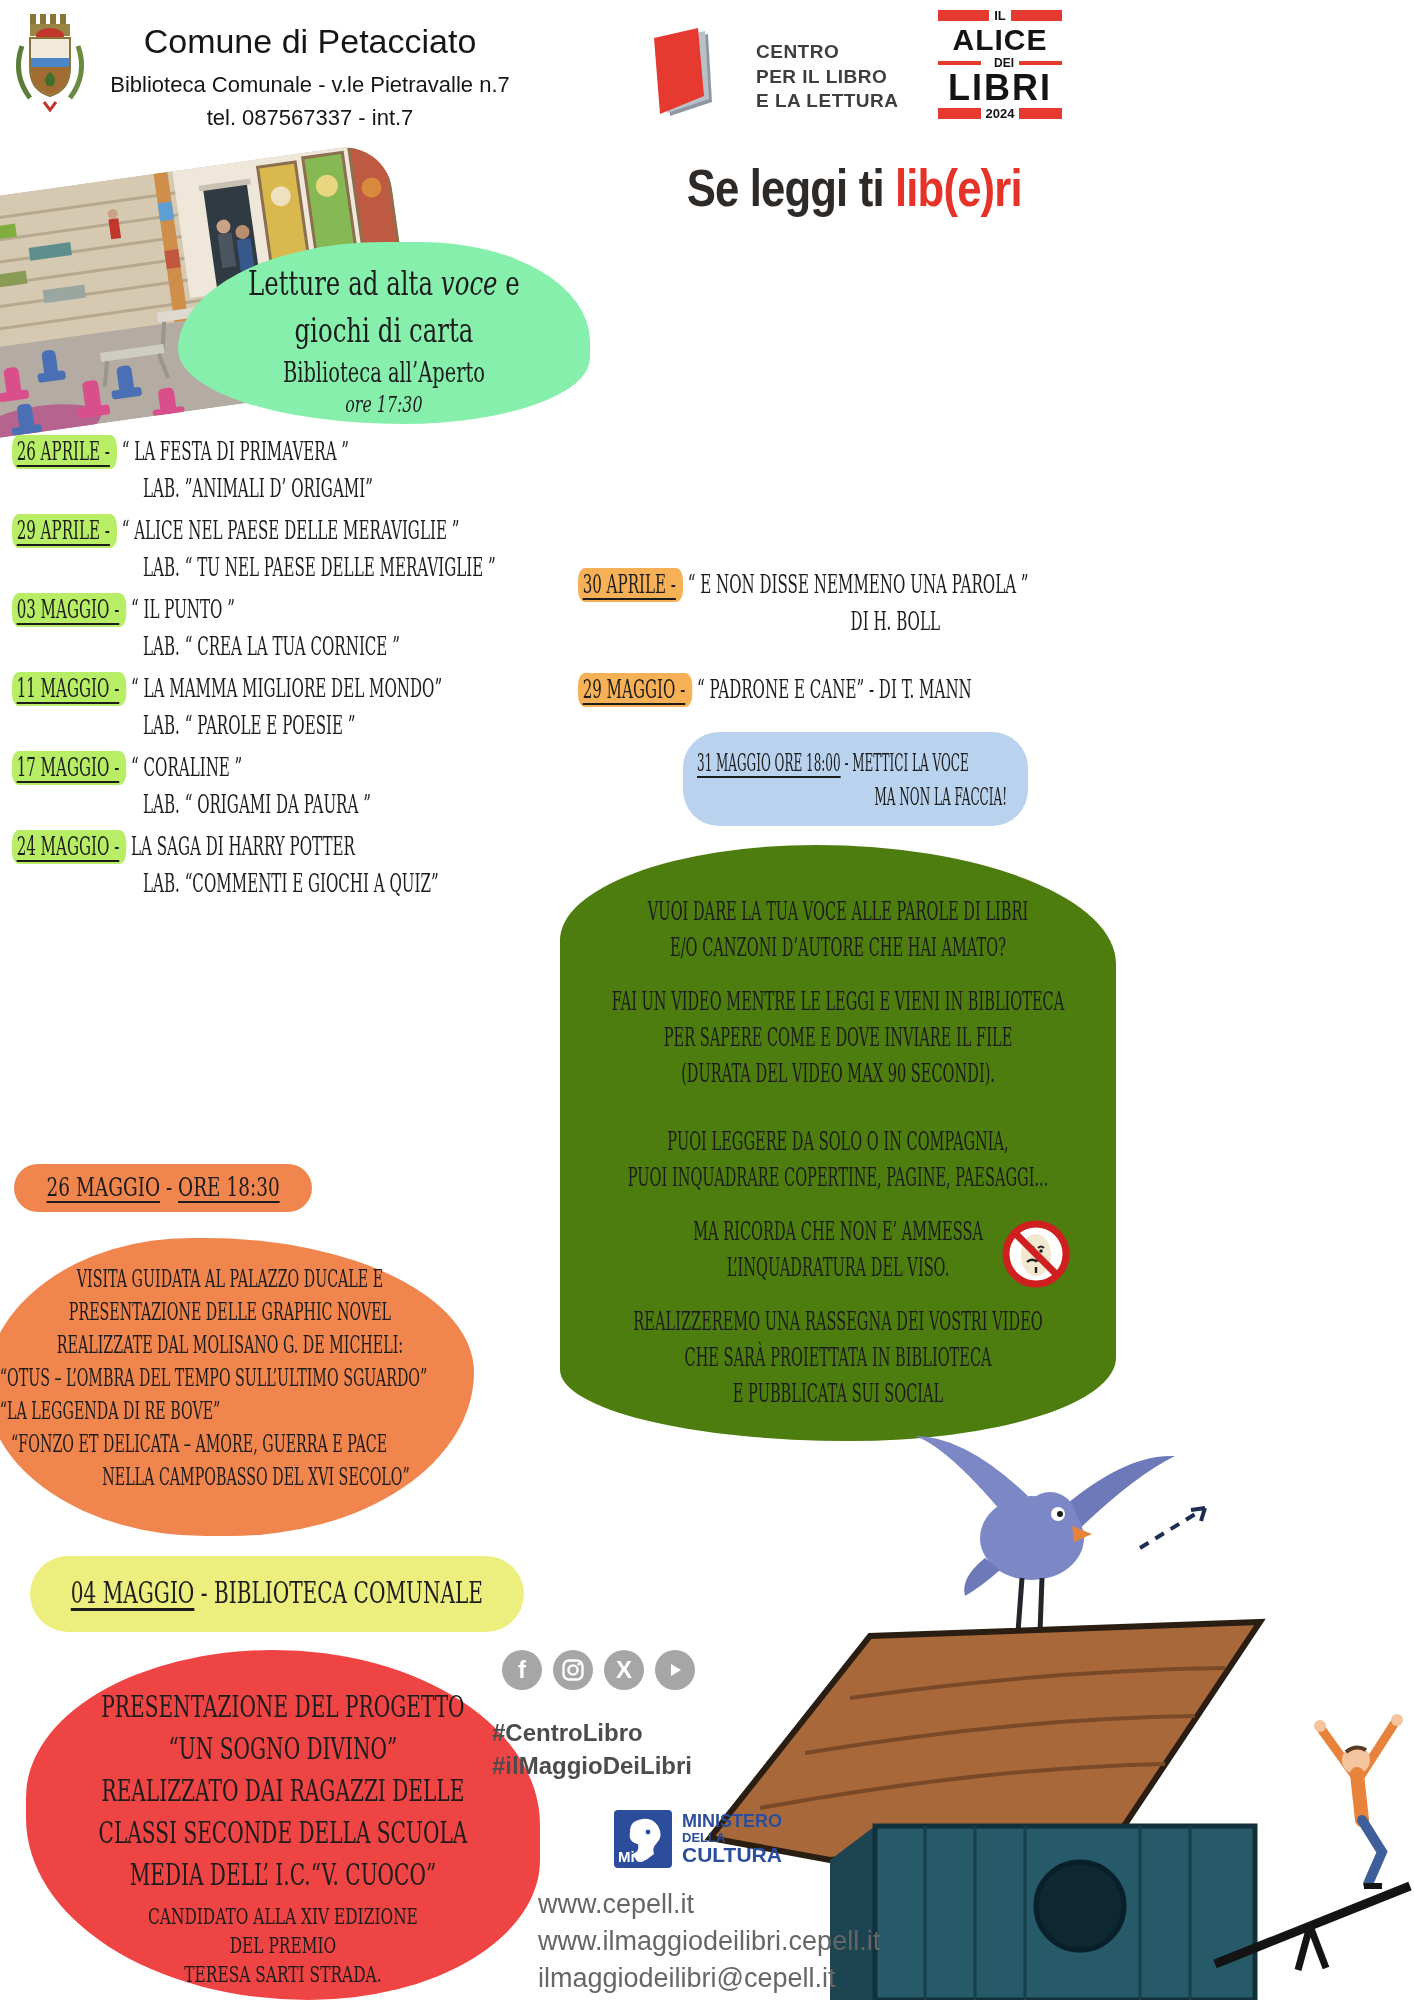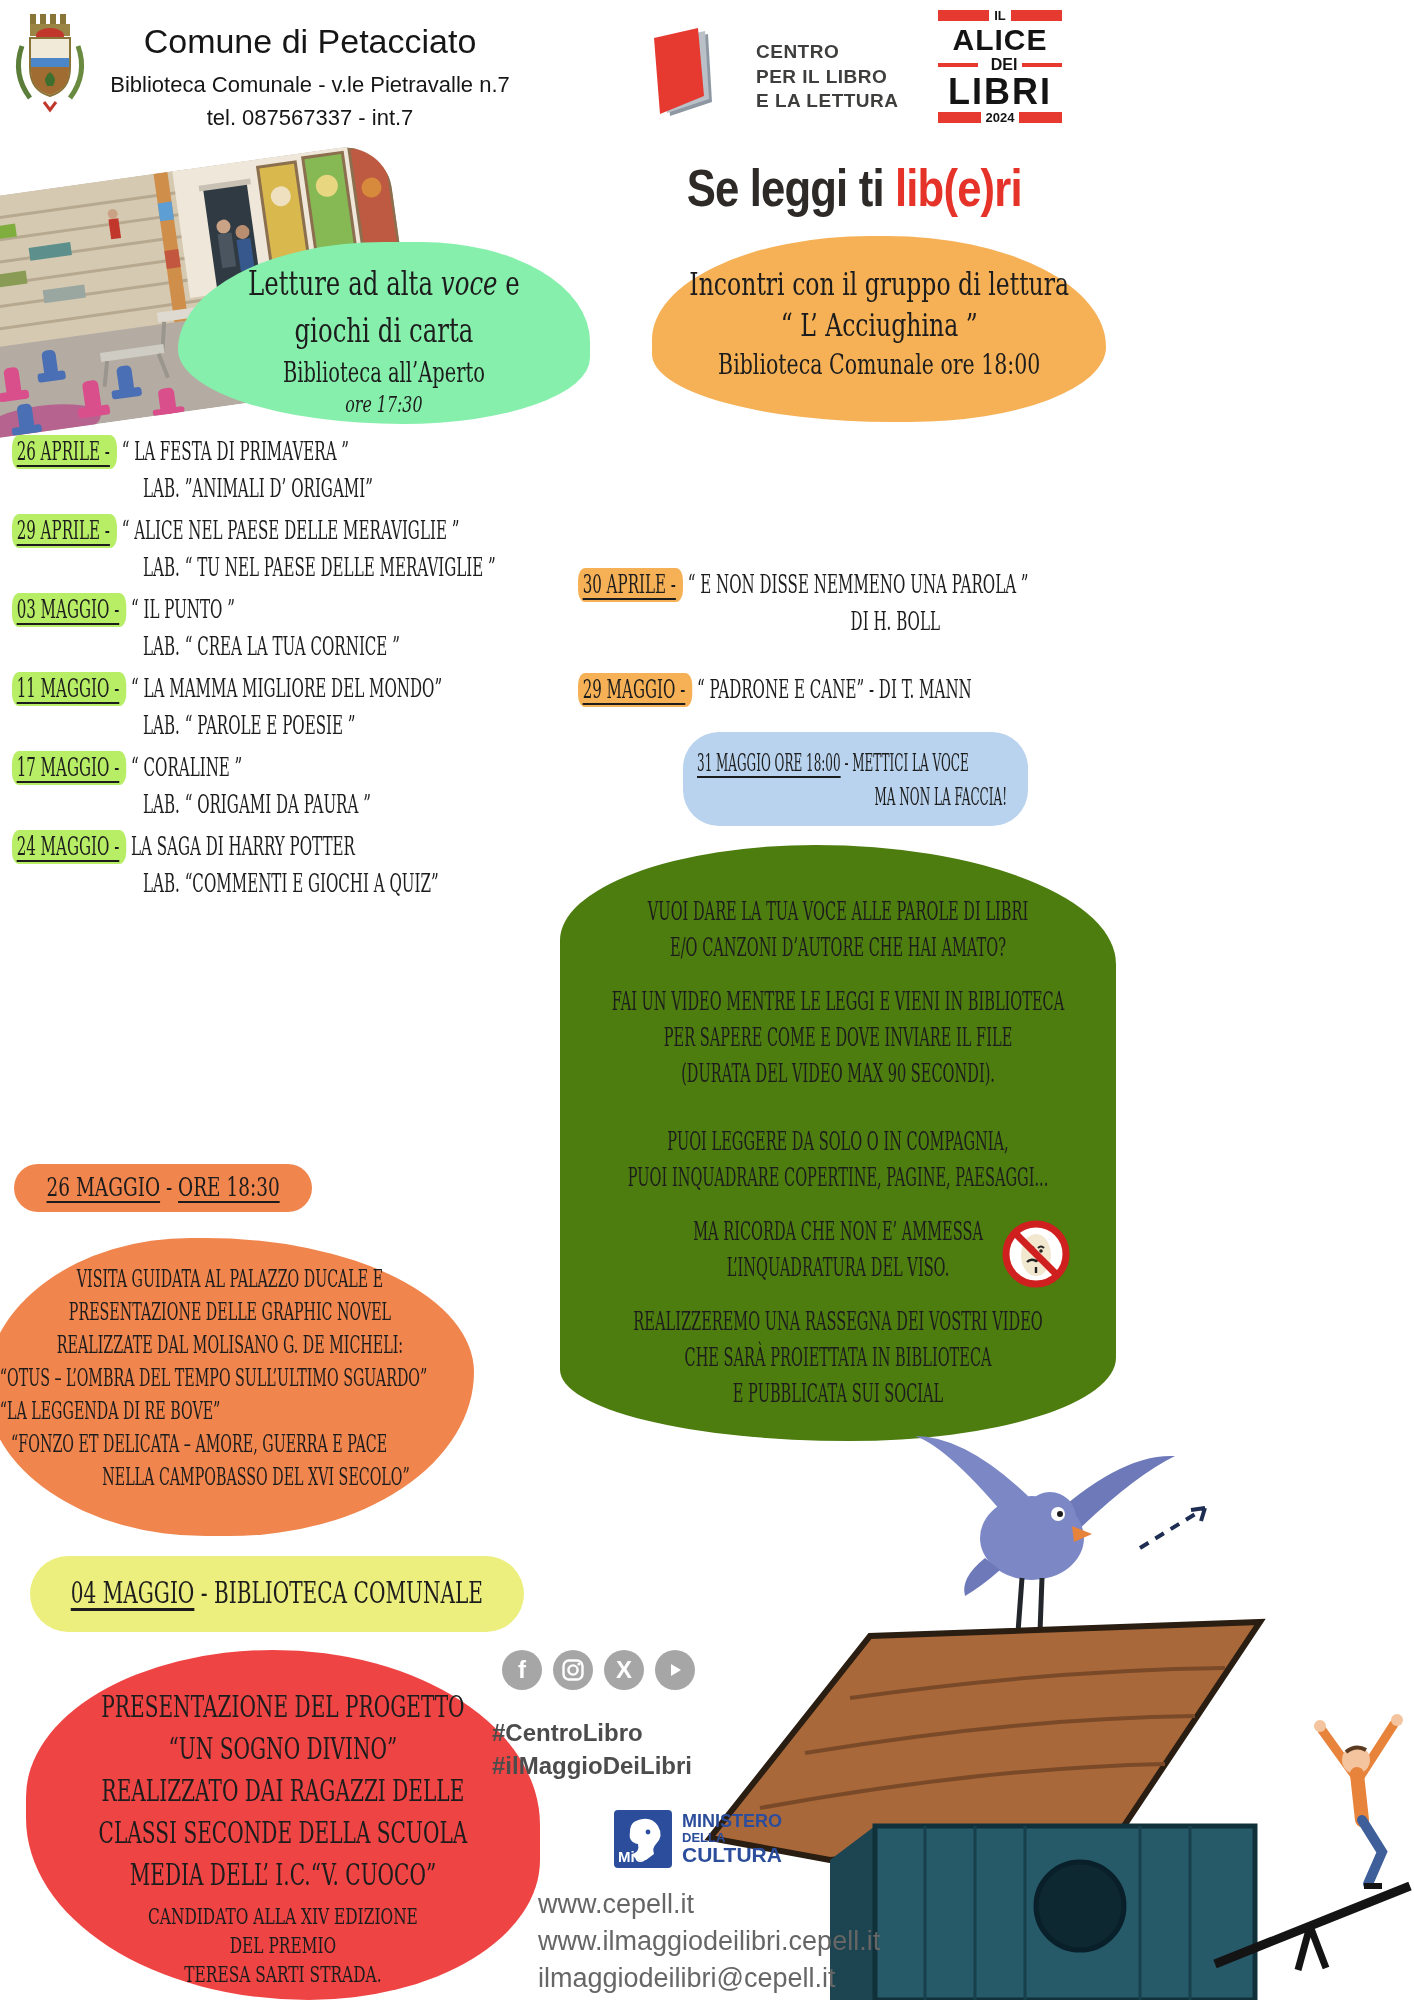--- a/index.html
+++ b/index.html
@@ -18,21 +18,21 @@
   .cepell-text{font-family:"Liberation Sans",sans-serif;font-weight:700;color:#3e3e3d;
                font-size:19px;line-height:1.3;letter-spacing:.5px;margin-top:16px;}
 
   .maggio{position:absolute;left:938px;top:8px;width:124px;text-align:center;
           font-family:"Liberation Sans",sans-serif;color:#141414;}
   .m-row{display:flex;align-items:center;gap:5px;}
   .m-bar{flex:1;height:11px;background:#e6392f;}
   .m-bar.t{height:4px;}
   .m-il{font-size:13px;font-weight:800;}
   .m-maggio{font-size:30px;font-weight:800;letter-spacing:1px;line-height:1.05;margin-top:1px;}
-  .m-dei{font-size:16px;font-weight:800;padding-left:8px;}
+  .m-dei{font-size:12px;font-weight:800;padding-left:8px;}
   .m-libri{font-size:36px;font-weight:800;letter-spacing:2px;line-height:1.0;}
   .m-year{font-size:13px;font-weight:800;}
 
   .slogan{position:absolute;left:598px;top:158px;width:610px;text-align:center;
           font-family:"Liberation Sans",sans-serif;font-weight:800;font-size:52px;
           letter-spacing:-1px;color:#2d2a28;transform:scaleX(.84);transform-origin:0 0;}
   .slogan .red{color:#e6332a;}
 
   
   .photo{position:absolute;left:-26px;top:170px;width:430px;height:240px;
@@ -259,27 +259,20 @@
 
   <div class="green-blob">
     <div class="gb-in">
       <div class="gb-l1"><span>Letture ad alta </span><em>voce</em><span> e</span></div>
       <div class="gb-l2">giochi di carta</div>
       <div class="gb-l3">Biblioteca all’Aperto</div>
       <div class="gb-l4">ore 17:30</div>
     </div>
   </div>
 
-  <div class="orange-blob">
-    <div class="ob-in">
-      <div class="ob-l1">Incontri con il gruppo di lettura</div>
-      <div class="ob-l2">“ L’ Acciughina ”</div>
-      <div class="ob-l3">Biblioteca Comunale ore 18:00</div>
-    </div>
-  </div>
 
   <div class="events-left">
     <div class="event">
       <div><span class="hl-green">26 APRILE -</span> <span>“ LA FESTA DI PRIMAVERA ”</span></div>
       <div class="ev-lab">LAB. ”ANIMALI D’ ORIGAMI”</div>
     </div>
     <div class="event">
       <div><span class="hl-green">29 APRILE -</span> <span>“ ALICE NEL PAESE DELLE MERAVIGLIE ”</span></div>
       <div class="ev-lab">LAB. “ TU NEL PAESE DELLE MERAVIGLIE ”</div>
     </div>

